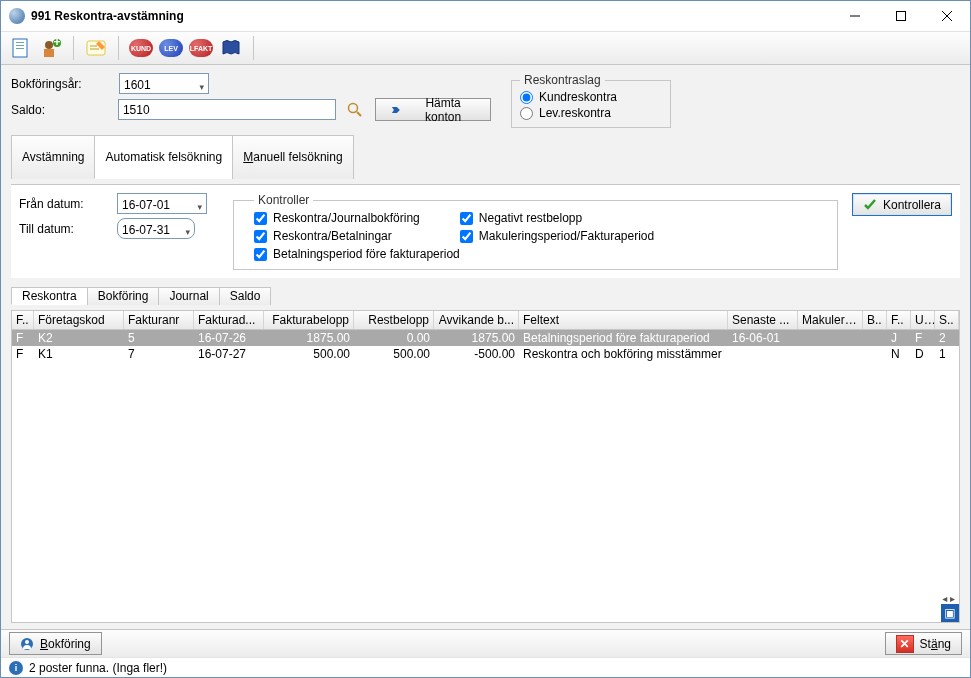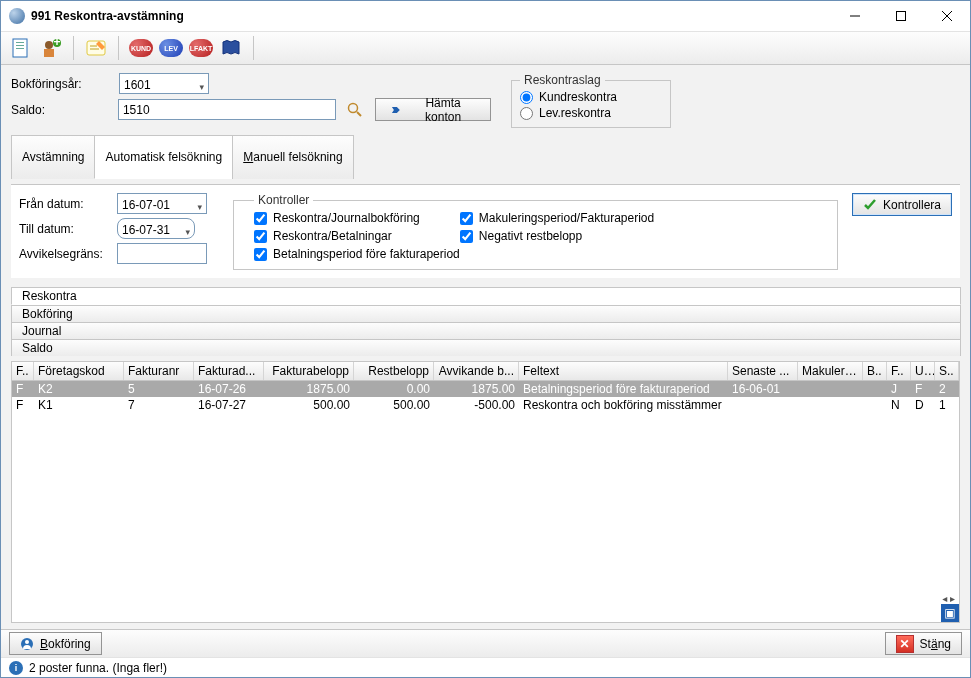--- a/index.html
+++ b/index.html
@@ -29,21 +29,21 @@
   fieldset { border: 1px solid #c6c6c6; padding: 2px 8px 6px 8px; margin: 0; }
   legend { color:#333; padding: 0 4px; }
   .radio-row { display:flex; align-items:center; gap:6px; padding:1px 0; }
   .tabstrip { display:flex; background:#f2f2f2; }
   .tab { padding:14px 10px; border:1px solid #c6c6c6; border-bottom:none; background:linear-gradient(#fdfdfd,#ececec); margin-right:-1px; position:relative; top:1px; }
   .tab.active { background:#fff; border-bottom:1px solid #fff; }
   .tabbody { border-top:1px solid #c6c6c6; background:#fff; padding:8px; }
   .kontroller-grid { display:flex; }
   .chk-row { display:flex; align-items:center; gap:6px; padding:2px 0; }
   input[type=checkbox], input[type=radio] { margin:0; }
-  .subtabstrip { display:flex; margin-top:2px;flex-direction:column; }
+  .subtabstrip { display:flex; margin-top:2px; }
   .subtab { padding:1px 10px; border:1px solid #c6c6c6; border-bottom:none; background:linear-gradient(#fdfdfd,#ececec); margin-right:-1px; position:relative; top:1px; }
   .subtab.active { background:#fff; border-bottom:1px solid #fff; }
   .gridwrap { flex:1; border:1px solid #c6c6c6; background:#fff; display:flex; flex-direction:column; min-height:0; }
   .grid-head { display:flex; background:linear-gradient(#fdfdfd,#e8e8e8); border-bottom:1px solid #c6c6c6; }
   .gh { border-right:1px solid #d5d5d5; padding:2px 4px; white-space:nowrap; overflow:hidden; text-overflow:ellipsis; }
   .grid-body { flex:1; overflow:auto; position:relative; }
   .row { display:flex; height:16px; align-items:center; }
   .row.sel { background:#a9a9a9; color:#fff; }
   .cell { padding:0 4px; white-space:nowrap; overflow:hidden; }
   .ra { text-align:right; }
@@ -183,24 +183,20 @@
             <span class="chev">▾</span>
           </div>
         </div>
         <div class="form-row">
           <label style="width:90px;">Till datum:</label>
           <div class="combo" style="width:78px;border-radius:8px;">
             <span>16-07-31</span>
             <span class="chev">▾</span>
           </div>
         </div>
-        <div class="form-row">
-          <label style="width:90px;">Avvikelsegräns:</label>
-          <input class="txt" style="width: 90px;" value="">
-        </div>
       </div>
       <fieldset style="flex:1;padding-left:20px;">
         <legend>Kontroller</legend>
         <div class="kontroller-grid">
           <div>
             <div class="chk-row">
                 <input type="checkbox" checked="" style="">
                 <span>Reskontra/Journalbokföring</span>
               </div>
             <div class="chk-row">
@@ -208,25 +204,25 @@
                 <span>Reskontra/Betalningar</span>
               </div>
             <div class="chk-row">
                 <input type="checkbox" checked="" style="">
                 <span>Betalningsperiod före fakturaperiod</span>
               </div>
           </div>
           <div>
             <div class="chk-row">
                 <input type="checkbox" checked="" style="">
+                <span>Negativt restbelopp</span>
+              </div>
+            <div class="chk-row">
+                <input type="checkbox" checked="" style="">
                 <span>Makuleringsperiod/Fakturaperiod</span>
-              </div>
-            <div class="chk-row">
-                <input type="checkbox" checked="" style="">
-                <span>Negativt restbelopp</span>
               </div>
           </div>
         </div>
       </fieldset>
       <button class="btn focus">
         <svg width="14" height="14" viewBox="0 0 14 14">
             <path d="M2 7 l3 3 l7 -8" fill="none" stroke="#2e9e2e" stroke-width="2.5"></path>
           </svg>
         <span>Kontrollera</span>
       </button>

